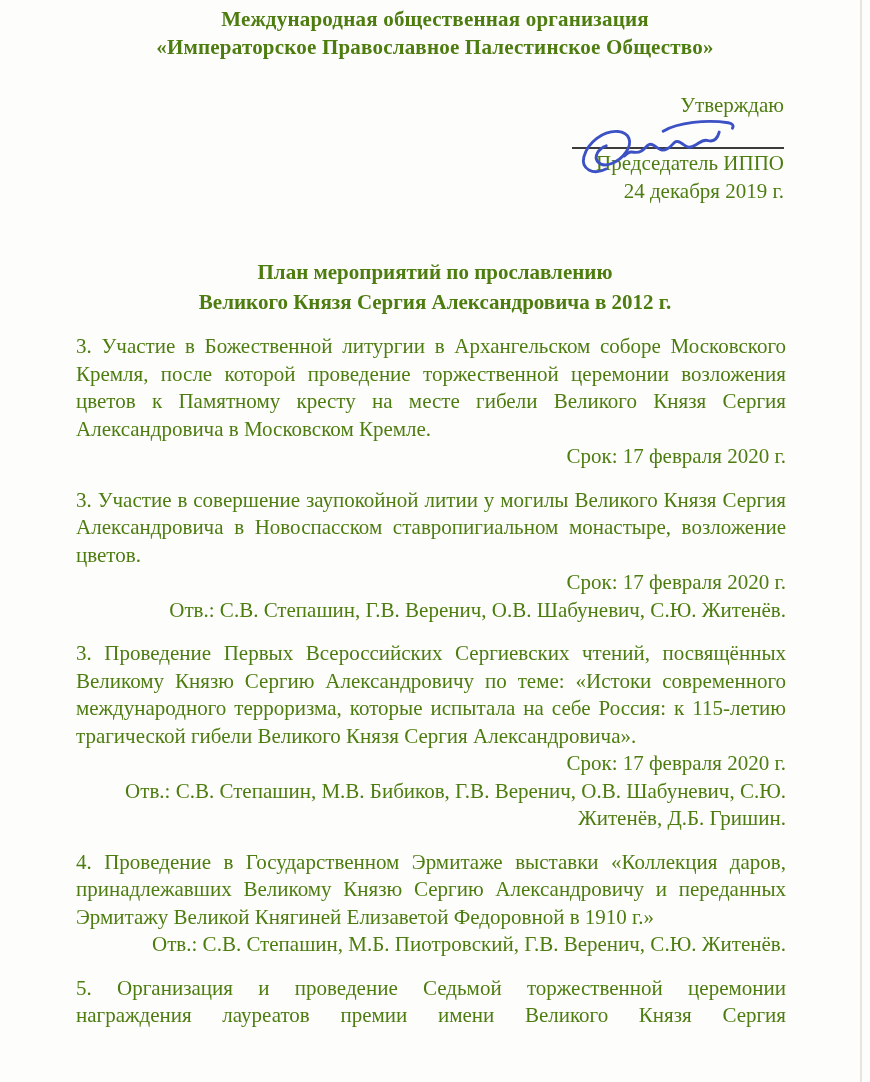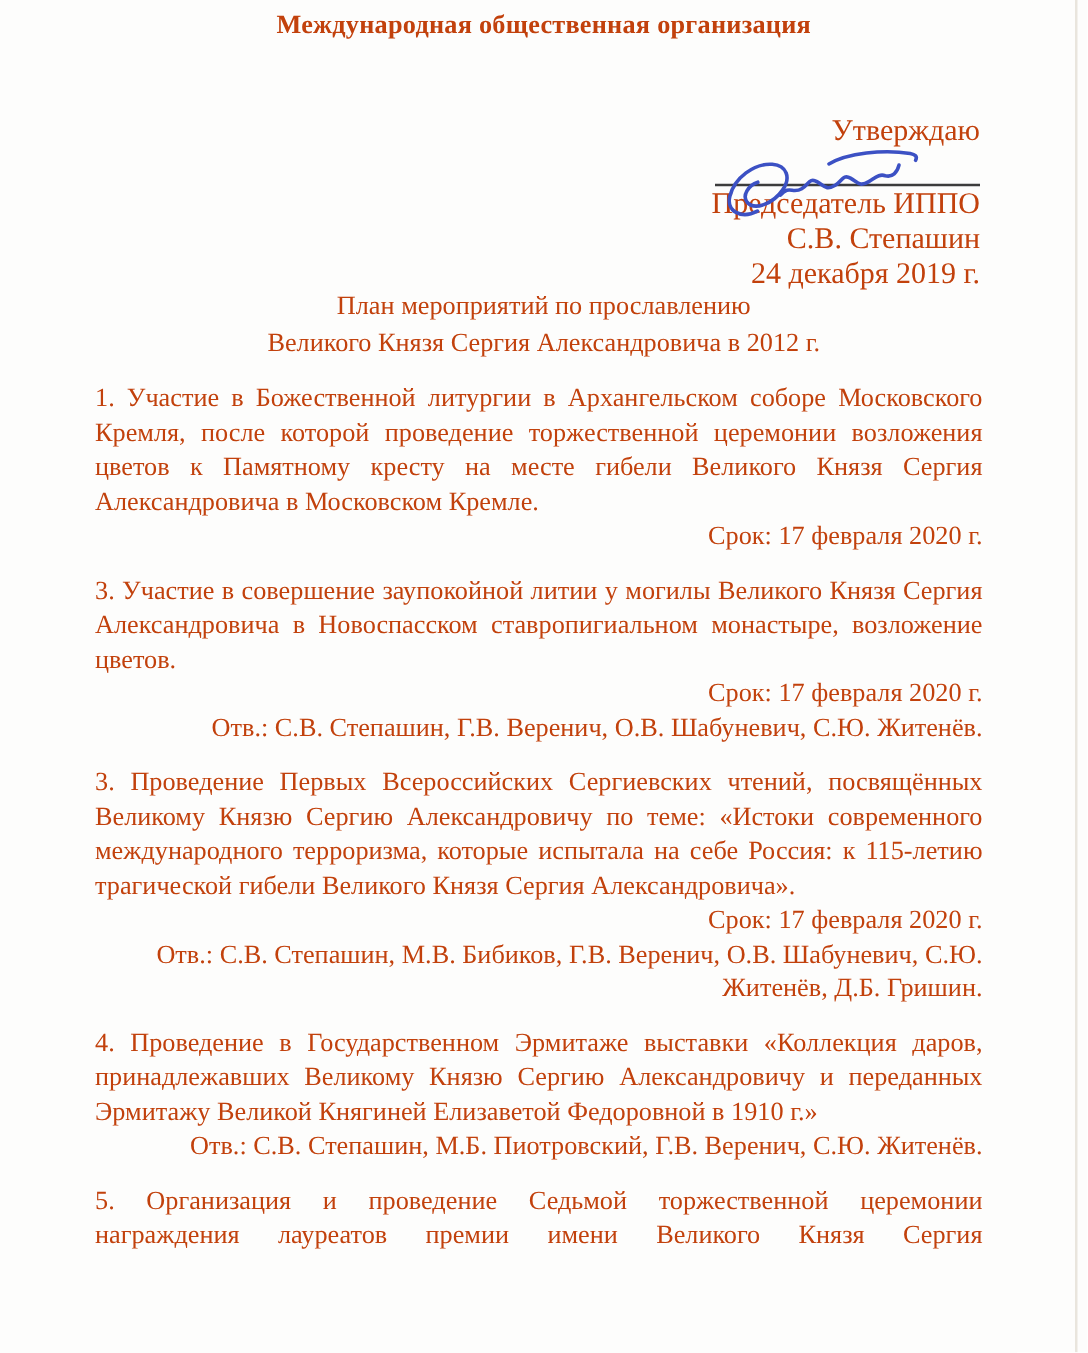--- a/index.html
+++ b/index.html
@@ -7,21 +7,21 @@
     padding: 0;
     background: #ffffff;
   }
   .page {
     position: relative;
     width: 870px;
     height: 1082px;
     overflow: hidden;
     background: #fdfdfc;
     font-family: "Liberation Serif", "DejaVu Serif", serif;
-    color: #c2410c;
+    color: #4d7c0f;
   }
   
   .scan-edge {
     position: absolute;
     top: 0;
     right: 8px;
     width: 2px;
     height: 100%;
     background: #ded9cd;
     opacity: 0.65;
@@ -37,21 +37,21 @@
     letter-spacing: 0.2px;
   }
 
   
   .approval {
     position: absolute;
     top: 93px;
     right: 86px;
     width: 320px;
     text-align: right;
-    font-size: 24px;
+    font-size: 21px;
     line-height: 28px;
   }
   .approve-label {
     line-height: 24px;
   }
   .sig-space {
     height: 30px;
     position: relative;
   }
   .sig-line {
@@ -73,21 +73,21 @@
     stroke: var(--ink, #3c51c4);
     stroke-width: 3;
     stroke-linecap: round;
     stroke-linejoin: round;
   }
 
   
   .doc-title {
     margin-top: 196px;
     text-align: center;
-    font-weight: normal;
+    font-weight: bold;
     font-size: 21px;
     line-height: 30px;
   }
 
   
   .content {
     margin-top: 16px;
     padding: 0 84px 0 76px;
     font-size: 21px;
     line-height: 27.5px;
@@ -108,46 +108,46 @@
   }
 </style>
 </head>
 <body>
 
 <div class="page">
   <div class="scan-edge"></div>
 
   <div class="org-header">
     <div>Международная общественная организация</div>
+    <div>«Императорское Православное Палестинское Общество»</div>
   </div>
 
   <div class="approval">
     <div class="approve-label">Утверждаю</div>
     <div class="sig-space">
       <svg class="signature-svg" viewBox="0 0 170 54" aria-hidden="true">
         <path d="M 30,46 C 16,52 4,44 8,32 C 13,17 30,6 45,8 C 57,10 60,20 52,30 C 44,40 28,46 22,38 C 18,32 24,24 32,22"></path>
         <path d="M 50,34 C 58,26 60,34 68,30 C 74,27 75,21 81,25 C 87,29 88,33 96,29 C 102,26 103,20 109,24 C 115,28 116,32 124,28 C 130,25 133,22 138,24 C 144,26 148,22 150,16"></path>
         <path d="M 92,11 C 108,3 138,2 160,7 C 164,8 166,10 164,13"></path>
       </svg>
     </div>
     <div class="sig-line"></div>
     <div>Председатель ИППО</div>
-    <div>С.В. Степашин</div>
     <div>24 декабря 2019 г.</div>
   </div>
 
   <div class="doc-title">
     <div>План мероприятий по прославлению</div>
     <div>Великого Князя Сергия Александровича в 2012 г.</div>
   </div>
 
   <div class="content">
 
     <div class="item">
-      <p class="body">1. Участие в Божественной литургии в Архангельском соборе Московского Кремля, после которой проведение торжественной церемонии возложения цветов к Памятному кресту на месте гибели Великого Князя Сергия Александровича в Московском Кремле.</p>
+      <p class="body">3. Участие в Божественной литургии в Архангельском соборе Московского Кремля, после которой проведение торжественной церемонии возложения цветов к Памятному кресту на месте гибели Великого Князя Сергия Александровича в Московском Кремле.</p>
       <div class="meta">Срок: 17 февраля 2020 г.</div>
     </div>
 
     <div class="item">
       <p class="body">3. Участие в совершение заупокойной литии у могилы Великого Князя Сергия Александровича в Новоспасском ставропигиальном монастыре, возложение цветов.</p>
       <div class="meta">Срок: 17 февраля 2020 г.</div>
       <div class="meta">Отв.: С.В. Степашин, Г.В. Веренич, О.В. Шабуневич, С.Ю. Житенёв.</div>
     </div>
 
     <div class="item">

